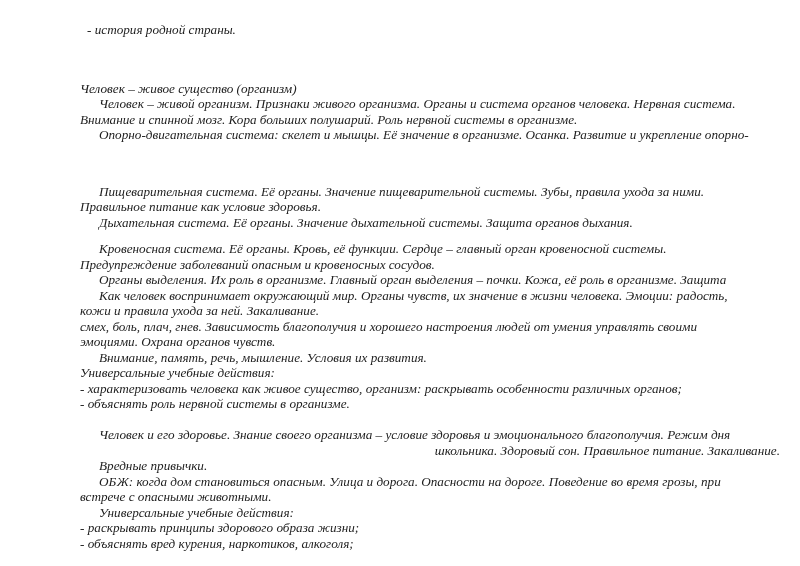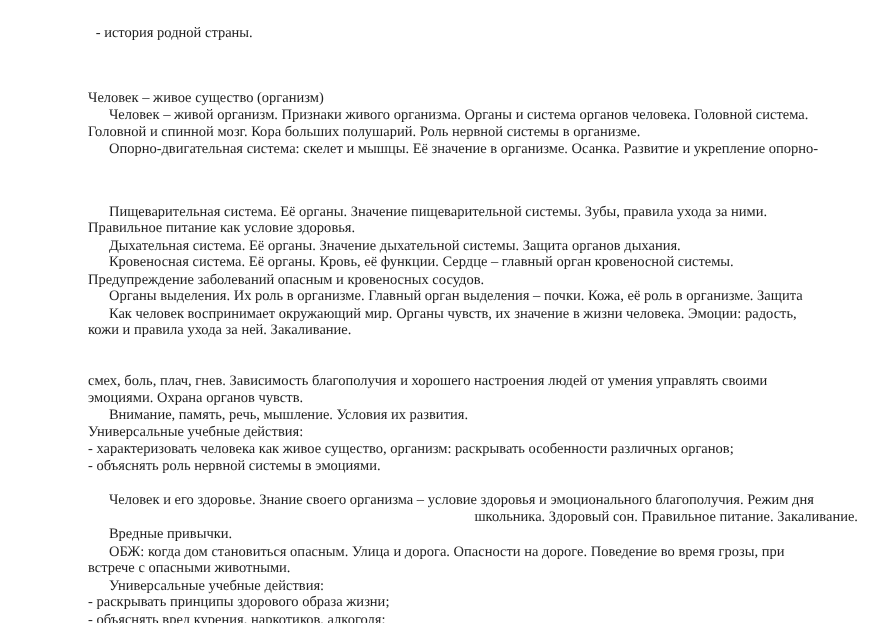--- a/index.html
+++ b/index.html
@@ -18,47 +18,48 @@
     top: 22px;
     left: 80px;
     width: 700px;
     font-size: 13.2px;
     line-height: 15.5px;
     color: #1d1d1d;
   }
   .line {
     min-height: 15.5px;
     white-space: nowrap;
+    font-style: italic;
   }
 </style>
 </head>
 <body style="background: rgb(255, 255, 255);">
 
 <div class="doc" id="doc" style="color: rgb(29, 29, 29);">
     <div class="line" style="padding-left: 7px;">- история родной страны.</div>
     <div class="line" style="padding-left: 0px;">&nbsp;</div>
     <div class="line" style="padding-left: 0px;">&nbsp;</div>
     <div class="line" style="padding-left: 0px; margin-top: 12px;">Человек – живое существо (организм)</div>
-    <div class="line" style="padding-left: 19px;">Человек – живой организм. Признаки живого организма. Органы и система органов человека. Головной система.</div>
-    <div class="line" style="padding-left: 0px;">Головной и спинной мозг. Кора больших полушарий. Роль нервной системы в организме.</div>
+    <div class="line" style="padding-left: 19px;">Человек – живой организм. Признаки живого организма. Органы и система органов человека. Нервная система.</div>
+    <div class="line" style="padding-left: 0px;">Внимание и спинной мозг. Кора больших полушарий. Роль нервной системы в организме.</div>
     <div class="line" style="padding-left: 19px;">Опорно-двигательная система: скелет и мышцы. Её значение в организме. Осанка. Развитие и укрепление опорно-</div>
     <div class="line" style="padding-left: 19px; margin-top: 41px;">Пищеварительная система. Её органы. Значение пищеварительной системы. Зубы, правила ухода за ними.</div>
     <div class="line" style="padding-left: 0px;">Правильное питание как условие здоровья.</div>
     <div class="line" style="padding-left: 19px;">Дыхательная система. Её органы. Значение дыхательной системы. Защита органов дыхания.</div>
-    <div class="line" style="padding-left: 19px;">Кровеносная система. Её органы. Кровь, её функции. Сердце – главный орган кровеносной системы.</div>
+    <div class="line" style="padding-left: 19px; margin-top: 11px;">Кровеносная система. Её органы. Кровь, её функции. Сердце – главный орган кровеносной системы.</div>
     <div class="line" style="padding-left: 0px;">Предупреждение заболеваний опасным и кровеносных сосудов.</div>
     <div class="line" style="padding-left: 19px;">Органы выделения. Их роль в организме. Главный орган выделения – почки. Кожа, её роль в организме. Защита</div>
     <div class="line" style="padding-left: 19px;">Как человек воспринимает окружающий мир. Органы чувств, их значение в жизни человека. Эмоции: радость,</div>
     <div class="line" style="padding-left: 0px;">кожи и правила ухода за ней. Закаливание.</div>
-    <div class="line" style="padding-left: 0px; margin-top: 30px;">смех, боль, плач, гнев. Зависимость благополучия и хорошего настроения людей от умения управлять своими</div>
+    <div class="line" style="padding-left: 0px;">смех, боль, плач, гнев. Зависимость благополучия и хорошего настроения людей от умения управлять своими</div>
     <div class="line" style="padding-left: 0px;">эмоциями. Охрана органов чувств.</div>
     <div class="line" style="padding-left: 19px;">Внимание, память, речь, мышление. Условия их развития.</div>
     <div class="line" style="padding-left: 0px;">Универсальные учебные действия:</div>
     <div class="line" style="padding-left: 0px;">- характеризовать человека как живое существо, организм: раскрывать особенности различных органов;</div>
-    <div class="line" style="padding-left: 0px;">- объяснять роль нервной системы в эмоциями.</div>
+    <div class="line" style="padding-left: 0px;">- объяснять роль нервной системы в организме.</div>
     <div class="line" style="padding-left: 0px;">&nbsp;</div>
     <div class="line" style="padding-left: 19px;">Человек и его здоровье. Знание своего организма – условие здоровья и эмоционального благополучия. Режим дня</div>
     <div class="line" style="padding-left: 0px; text-align: right;">школьника. Здоровый сон. Правильное питание. Закаливание.</div>
     <div class="line" style="padding-left: 19px;">Вредные привычки.</div>
     <div class="line" style="padding-left: 19px;">ОБЖ: когда дом становиться опасным. Улица и дорога. Опасности на дороге. Поведение во время грозы, при</div>
     <div class="line" style="padding-left: 0px;">встрече с опасными животными.</div>
     <div class="line" style="padding-left: 19px;">Универсальные учебные действия:</div>
     <div class="line" style="padding-left: 0px;">- раскрывать принципы здорового образа жизни;</div>
     <div class="line" style="padding-left: 0px;">- объяснять вред курения, наркотиков, алкоголя;</div>
   </div>

